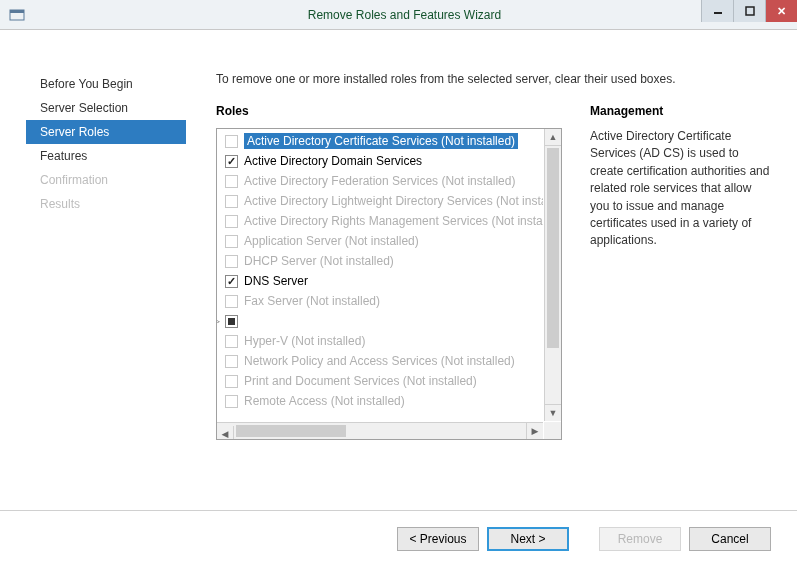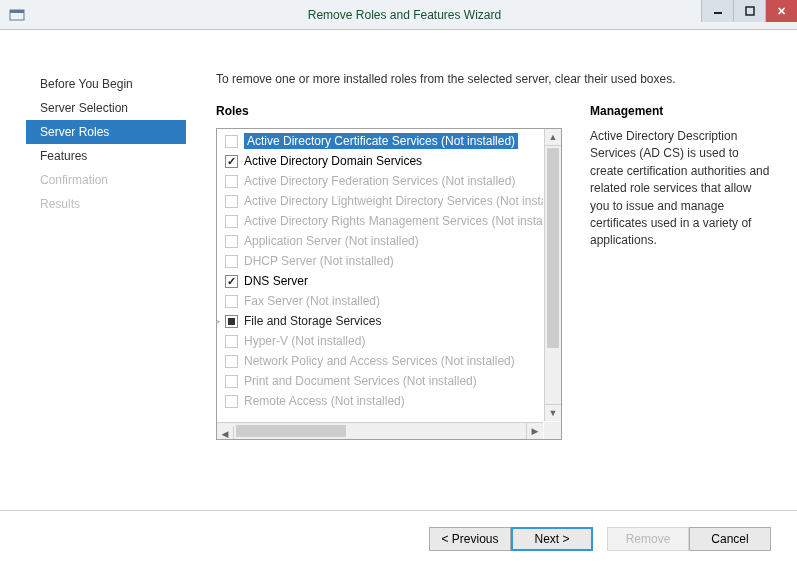--- a/index.html
+++ b/index.html
@@ -47,21 +47,21 @@
 .vscroll .thumb { position: absolute; left: 2px; right: 2px; top: 19px; height: 200px; background: #cdcdcd; }
 .hscroll { position: absolute; left: 0; right: 18px; bottom: 0; height: 17px; background: #f0f0f0; border-top: 1px solid #d0d0d0; }
 .hscroll .arrow { width: 17px; height: 17px; display: inline-block; text-align: center; font-size: 9px; line-height: 17px; color: #666; border-right: 1px solid #d0d0d0; }
 .hscroll .arrow.right { float: right; border-right: none; border-left: 1px solid #d0d0d0; }
 .hscroll .thumb { position: absolute; top: 2px; bottom: 2px; left: 19px; width: 110px; background: #cdcdcd; }
 .scroll-corner { position: absolute; right: 0; bottom: 0; width: 17px; height: 17px; background: #f0f0f0; }
 
 .desc-col { flex: 1; padding-left: 28px; font-size: 12px; }
 .desc-text { color: #333; line-height: 1.45; margin-top: 6px; }
 
-.button-bar { position: absolute; left: 0; right: 0; bottom: 0; height: 56px; border-top: 1px solid #d0d0d0; display: flex; align-items: center; justify-content: flex-end; padding-right: 26px; background: #fff; }
+.button-bar { position: absolute; left: 0; right: 0; bottom: 0; height: 56px; border-top: 1px solid #d0d0d0; display: flex; align-items: center; justify-content: flex-end; padding-right: 26px; gap: 8px; background: #fff; }
 .btn { min-width: 82px; height: 24px; font-size: 12px; border: 1px solid #adadad; background: #e9e9e9; cursor: default; }
 .btn.default { border: 2px solid #3398d9; }
 .btn.disabled { color: #b8b8b8; border-color: #d6d6d6; background: #f2f2f2; }
 .btn-spacer { width: 14px; }
 </style>
 </head>
 <body>
 
 <div class="titlebar">
   <span class="icon">
@@ -137,21 +137,20 @@
                   <span class="cb checked"></span>
                   <span class="role-label">DNS Server</span>
                 </div>
                 <div class="role-row">
                   <span class="cb disabled"></span>
                   <span class="role-label disabled">Fax Server (Not installed)</span>
                 </div>
                 <div class="role-row">
                   <span class="expander">▷</span>
                   <span class="cb filled"></span>
-                  <span class="role-label bold">File and Storage Services</span>
                 </div>
                 <div class="role-row">
                   <span class="cb disabled"></span>
                   <span class="role-label disabled">Hyper-V (Not installed)</span>
                 </div>
                 <div class="role-row">
                   <span class="cb disabled"></span>
                   <span class="role-label disabled">Network Policy and Access Services (Not installed)</span>
                 </div>
                 <div class="role-row">
@@ -171,21 +170,21 @@
             <div class="hscroll">
               <span class="arrow">◀</span>
               <div class="thumb"></div>
               <span class="arrow right">▶</span>
             </div>
             <div class="scroll-corner"></div>
           </div>
         </div>
         <div class="desc-col">
           <div class="col-head">Management</div>
-          <div class="desc-text">Active Directory Description Services (AD CS) is used to create certification authorities and related role services that allow you to issue and manage certificates used in a variety of applications.</div>
+          <div class="desc-text">Active Directory Certificate Services (AD CS) is used to create certification authorities and related role services that allow you to issue and manage certificates used in a variety of applications.</div>
         </div>
       </div>
     </div>
   </div>
 </div>
 
 <div class="button-bar">
   <button class="btn">&lt; Previous</button>
   <button class="btn default">Next &gt;</button>
   <div class="btn-spacer"></div>

